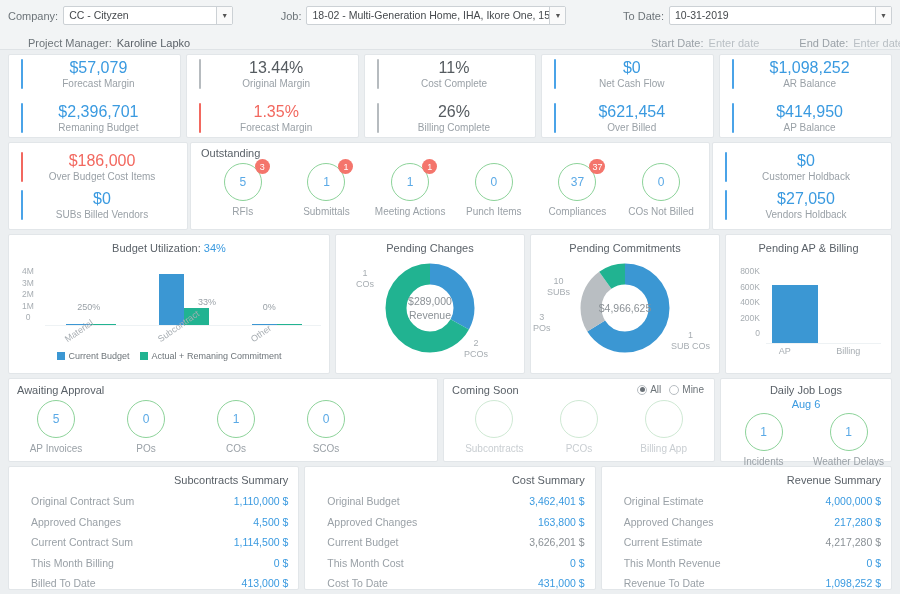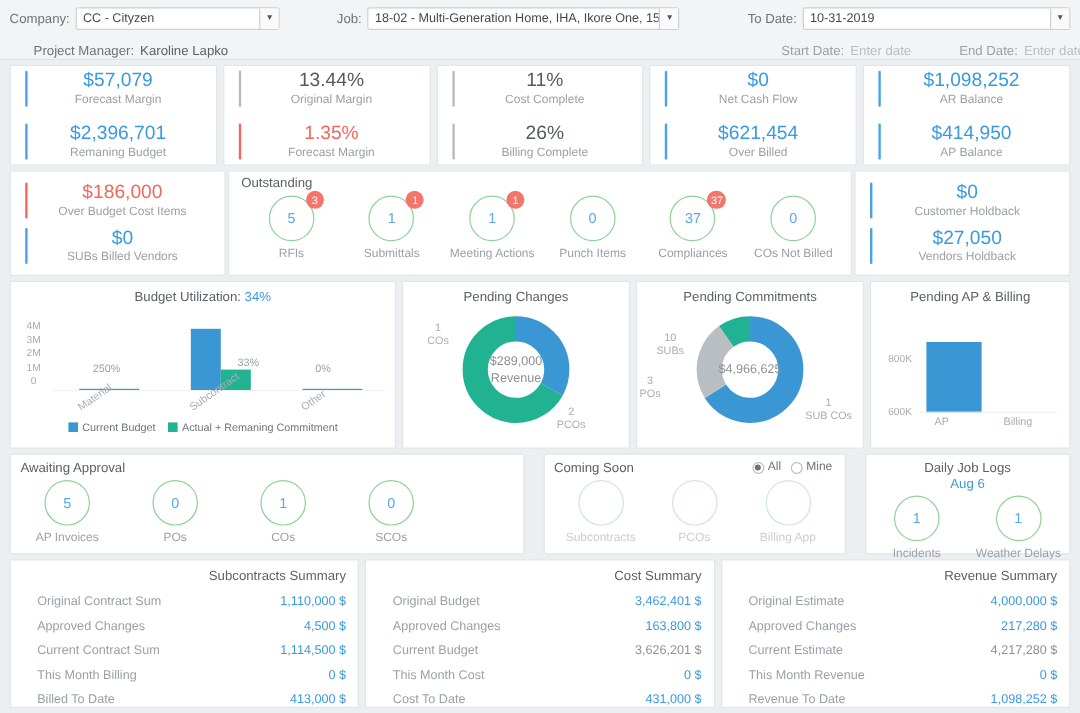--- a/index.html
+++ b/index.html
@@ -134,28 +134,28 @@
   .donut-center { position: absolute; left: 50%; top: 8px; transform: translateX(-50%);
                   width: 92px; height: 92px; display: flex; flex-direction: column;
                   align-items: center; justify-content: center; }
   .dc-val { font-size: 10.5px; color: #8b9196; line-height: 14px; }
   .dc-sub { font-size: 10.5px; color: #8b9196; line-height: 14px; }
   .d-lab { position: absolute; font-size: 9px; color: #a7adb2; text-align: center; line-height: 11px; }
 
   
   .ap-wrap { position: relative; width: 100%; height: 112px; }
   .ap-y { position: absolute; left: 4px; top: 10px; width: 30px; text-align: right; }
-  .ap-y div { font-size: 8.5px; color: #a7adb2; line-height: 15.6px; margin-top: 28px; }
+  .ap-y div { font-size: 8.5px; color: #a7adb2; line-height: 15.6px; }
   .ap-plot { position: absolute; left: 40px; right: 10px; top: 12px; height: 78px; }
   .ap-bar { position: absolute; bottom: 0; width: 46px; background: #3b97d3; }
   .ap-x { position: absolute; left: 40px; right: 10px; top: 92px; height: 14px; }
   .ap-x span { position: absolute; font-size: 9px; color: #a7adb2; }
 
   
-  .row4 { position: absolute; left: 8px; top: 378px; width: 884px; height: 84px; display: flex; gap: 16px; }
+  .row4 { position: absolute; left: 8px; top: 378px; width: 884px; height: 84px; display: flex; gap: 5px; }
   .r4-approval { width: 430px; background: #fff; border: 1px solid #e2e6e9; border-radius: 2px; padding: 5px 0 0 8px; }
   .r4-coming { flex: 1; background: #fff; border: 1px solid #e2e6e9; border-radius: 2px; padding: 5px 8px 0 8px; position: relative; }
   .r4-logs { width: 172px; background: #fff; border: 1px solid #e2e6e9; border-radius: 2px; padding: 4px 0 0 0; }
   .radio-grp { position: absolute; right: 10px; top: 5px; display: flex; gap: 8px; align-items: center; }
   .radio { display: flex; align-items: center; font-size: 10px; color: #6d7479; }
   .rdot { width: 10px; height: 10px; border-radius: 50%; border: 1px solid #b7bdc2;
           background: #fff; margin-right: 3px; display: flex; align-items: center; justify-content: center; }
   .rdot.on::after { content: ""; width: 5px; height: 5px; border-radius: 50%; background: #6b7278; }
   .logs-head { text-align: center; font-size: 11px; color: #5a6168; line-height: 14px; }
   .logs-date { text-align: center; font-size: 11px; color: #3a9ae0; line-height: 14px; }

